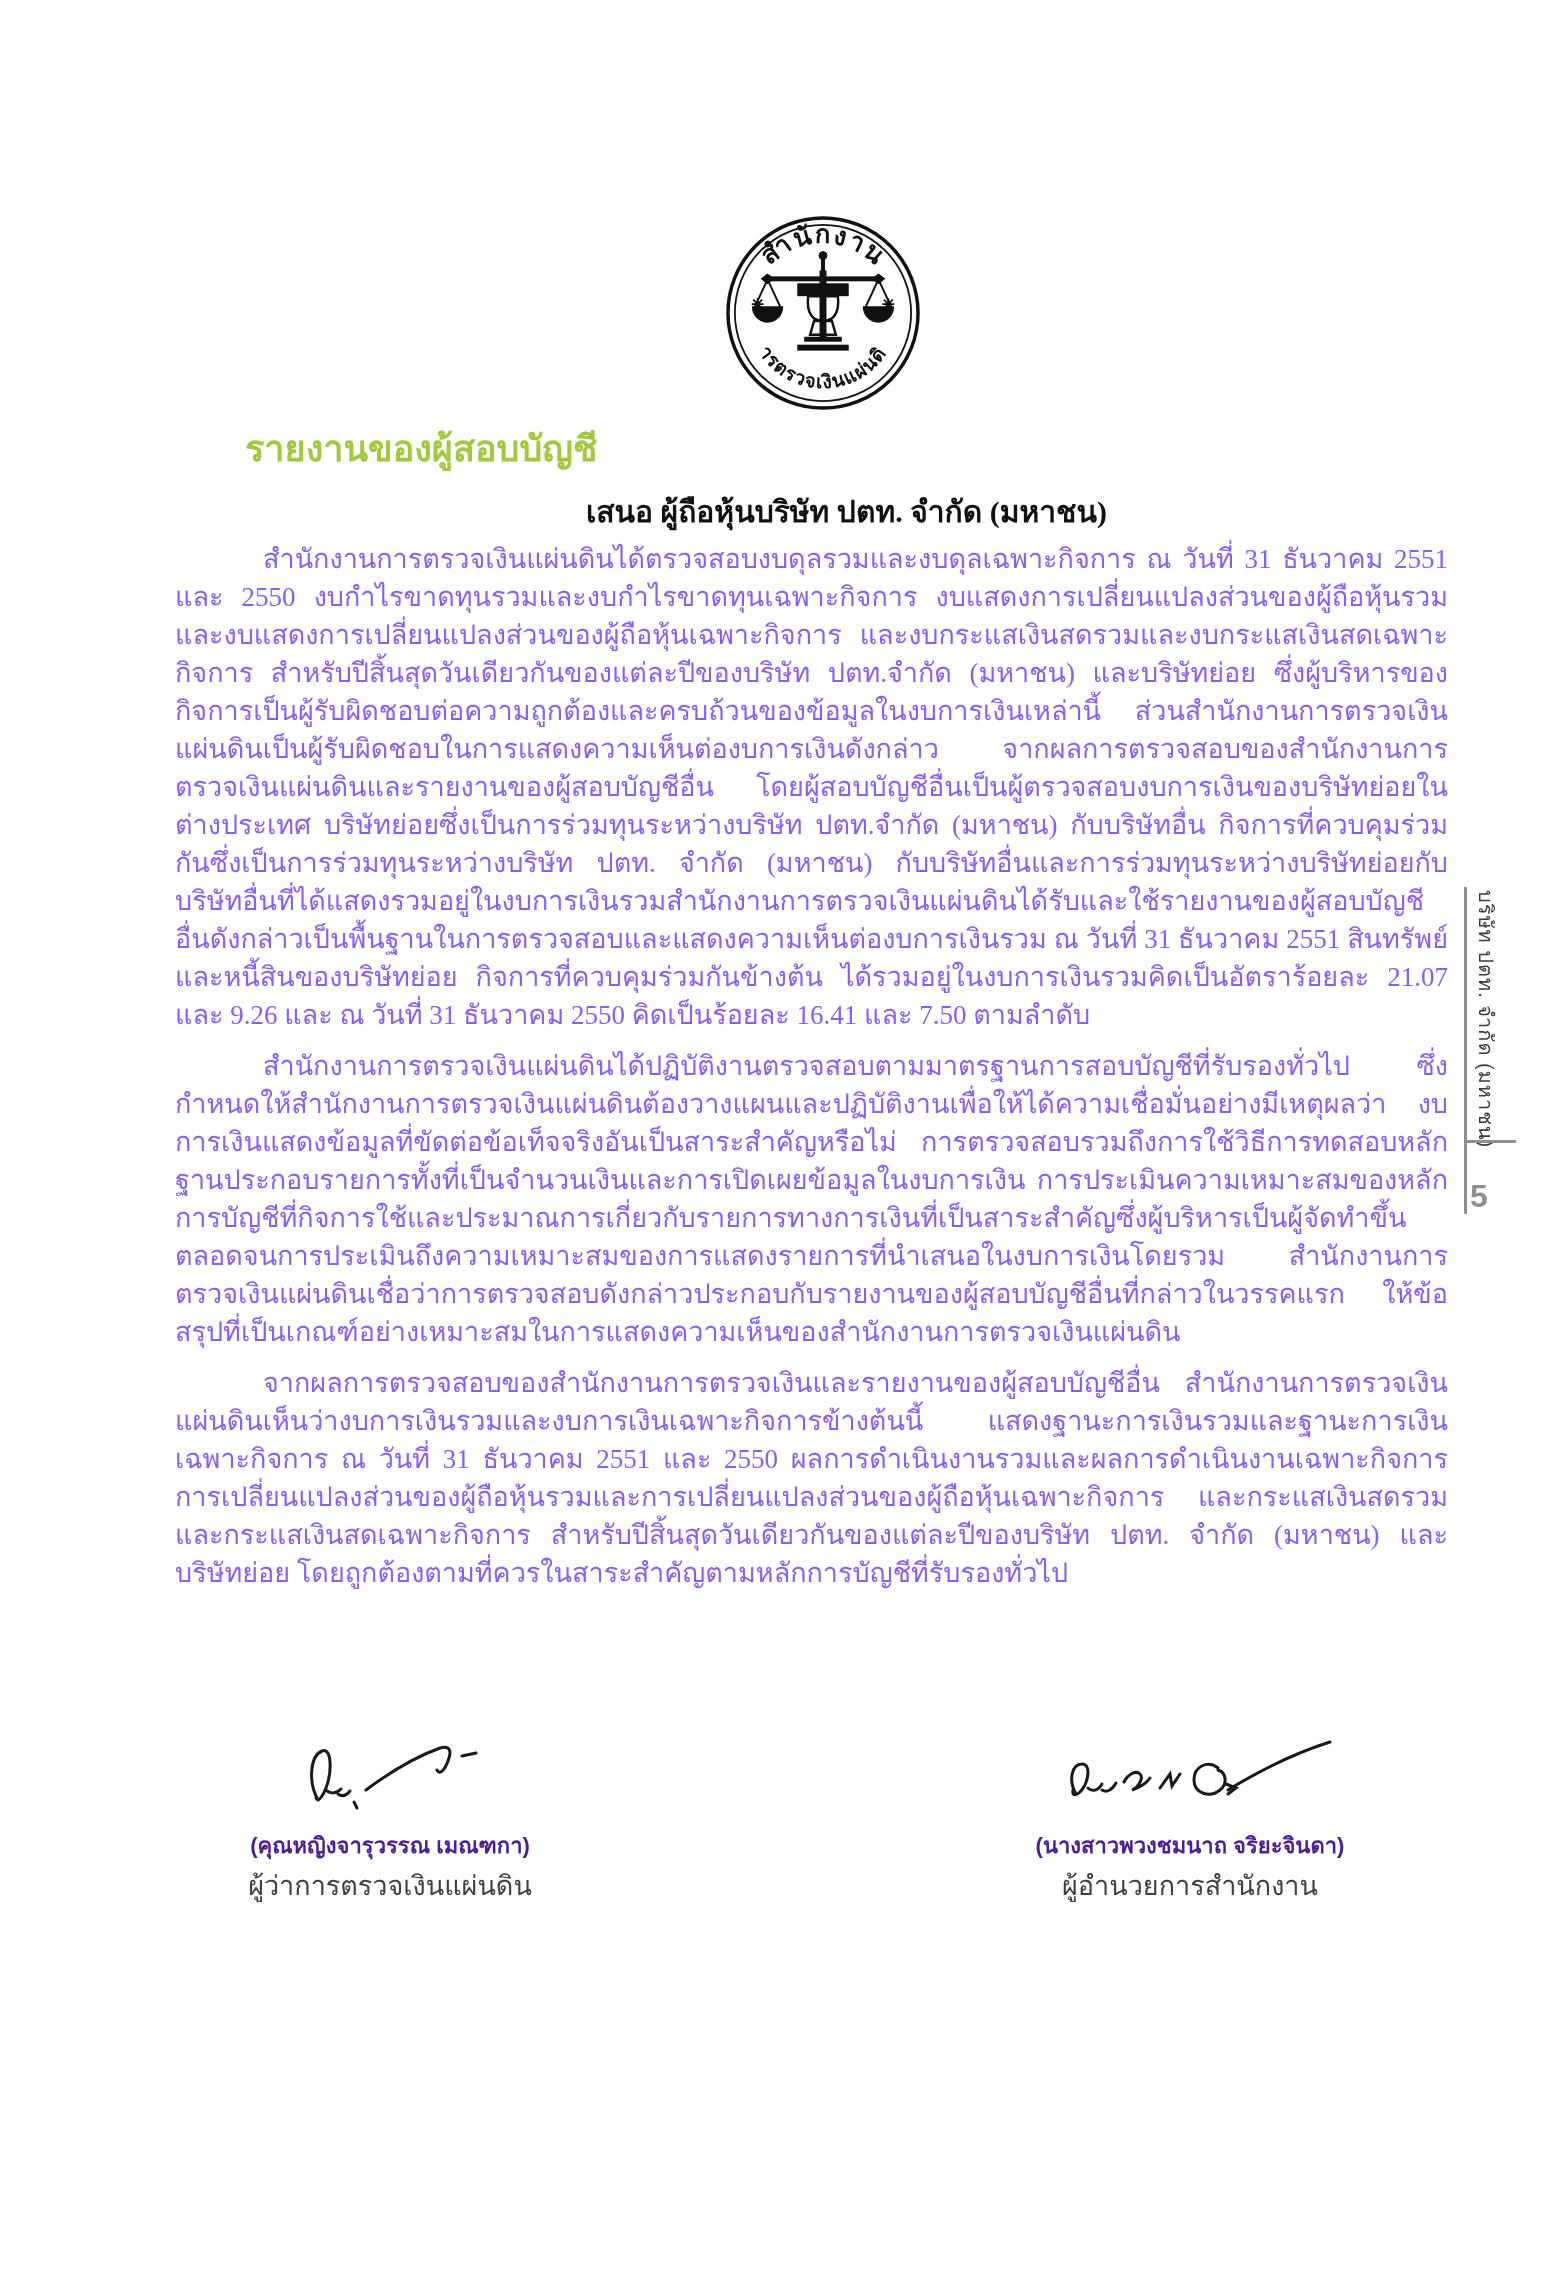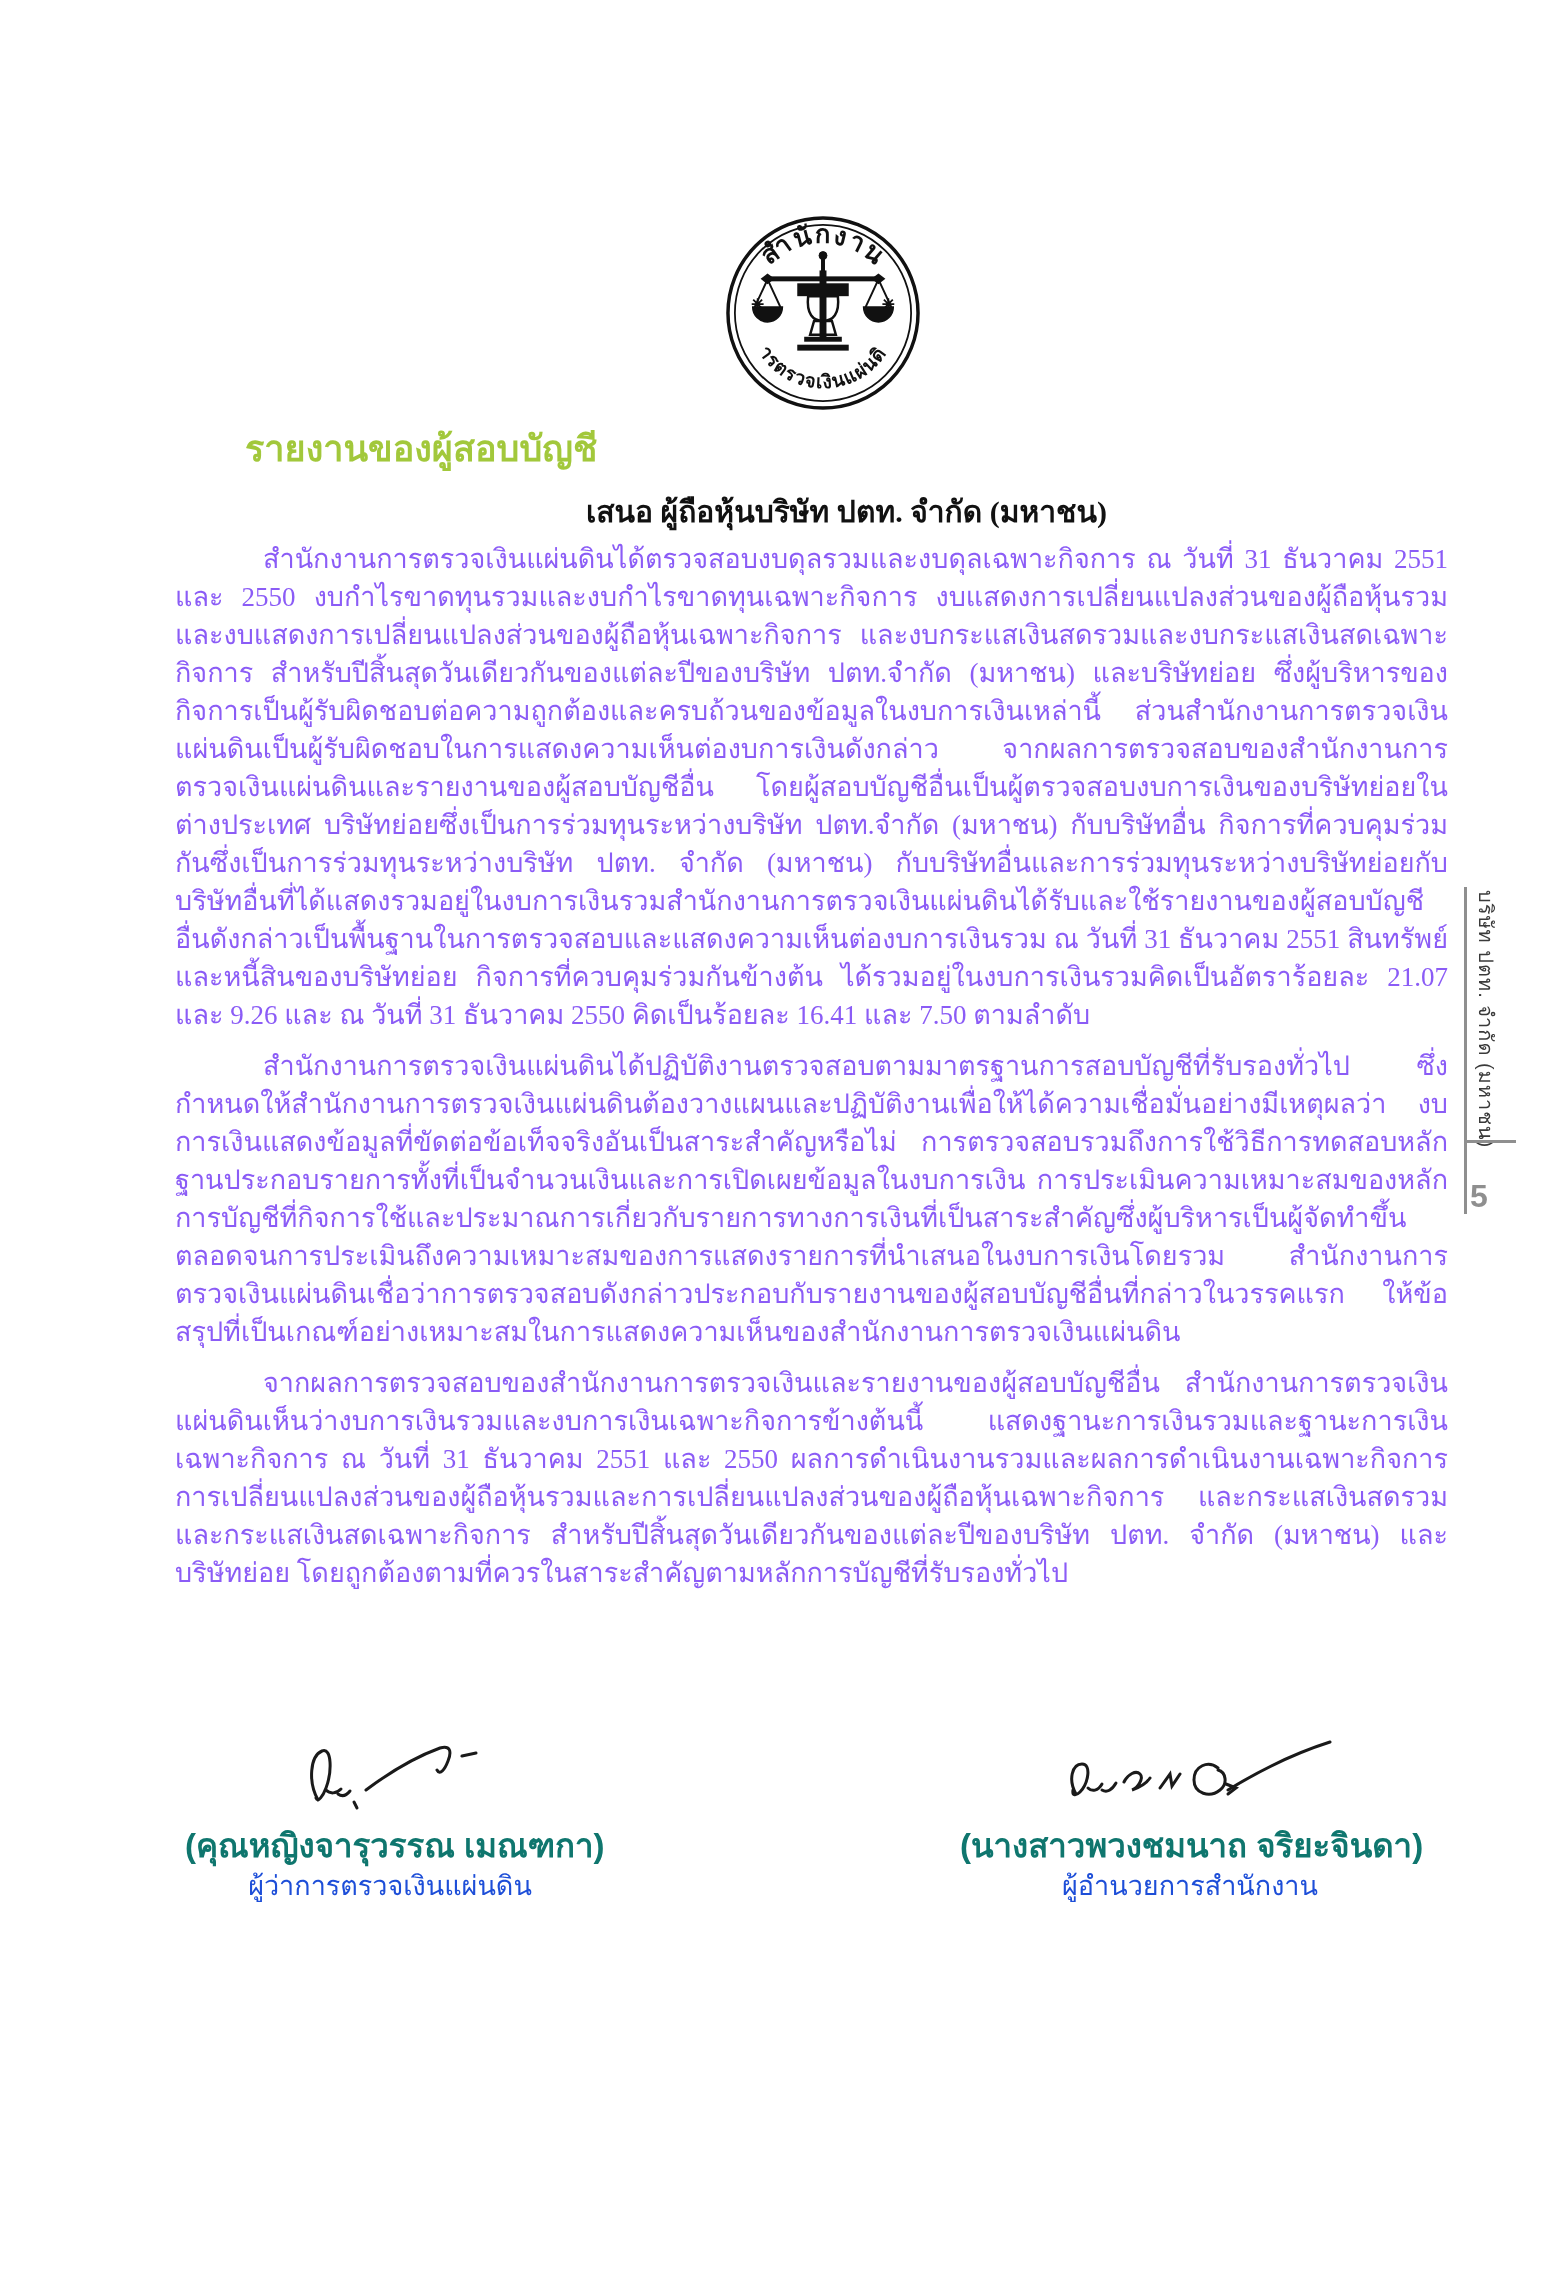--- a/index.html
+++ b/index.html
@@ -40,25 +40,25 @@
   }
   
   .sig-block{position:absolute;text-align:center;}
   .sig-left{left:185px;top:1738px;width:410px;}
   .sig-right{left:960px;top:1738px;width:460px;}
   .sig-svg{display:block;margin:0 auto;height:82px;}
   .sig-left .sig-svg{width:220px;}
   .sig-right .sig-svg{width:300px;}
   .sig-name{
     font-family:"Liberation Sans", sans-serif;
-    font-size:33px;line-height:40px;font-weight:bold;color:#0f766e;
+    font-size:22px;line-height:40px;font-weight:bold;color:#4c1d95;
     margin-top:6px;white-space:nowrap;
   }
   .sig-title{
-    font-size:27px;line-height:36px;color:#1d4ed8;margin-top:2px;white-space:nowrap;
+    font-size:27px;line-height:36px;color:#404040;margin-top:2px;white-space:nowrap;
   }
   
   .side-rule{
     position:absolute;left:1464px;top:887px;width:3px;height:327px;
     background:#8f8f8f;
   }
   .side-tick{
     position:absolute;left:1466px;top:1140px;width:50px;height:3px;
     background:#8f8f8f;
   }

